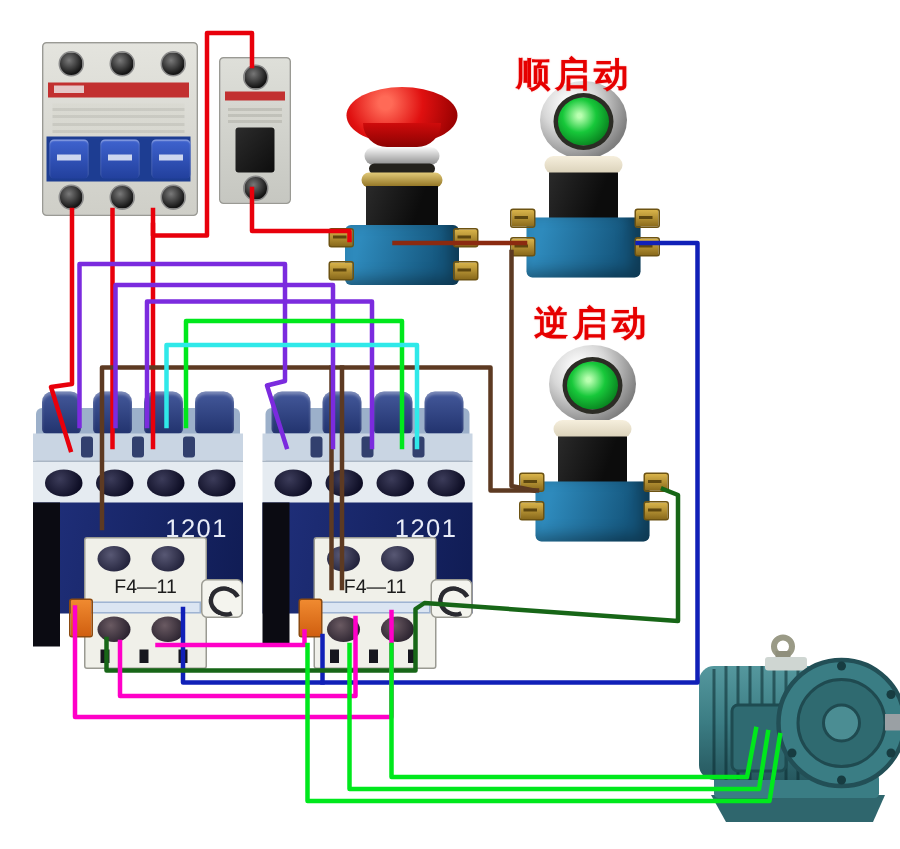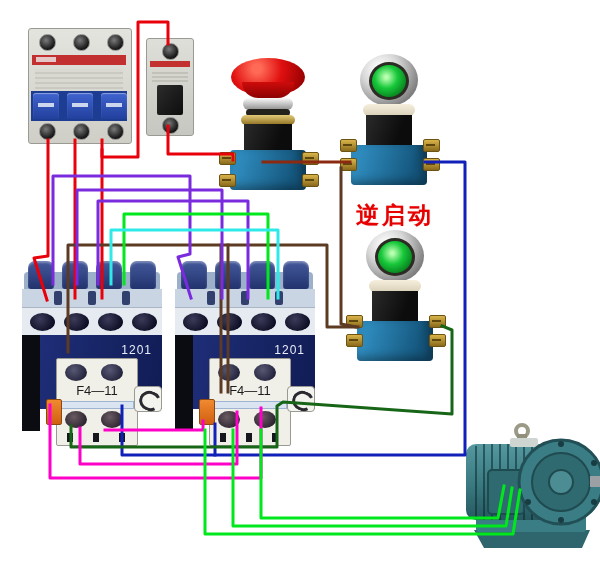--- a/index.html
+++ b/index.html
@@ -65,21 +65,21 @@
   .c-base{position:absolute;left:2px;top:14px;width:136px;height:38px;background:#9cb0ca;border-radius:4px;}
   .c-bump{position:absolute;top:3px;width:26px;height:28px;border-radius:7px 7px 3px 3px;
           background:linear-gradient(#44599b,#22336e);box-shadow:inset 0 2px 2px rgba(255,255,255,.3);}
   .c-caps{position:absolute;left:0;top:31px;width:140px;height:18px;background:#c9d5e3;}
   .c-caps i{position:absolute;top:2px;width:8px;height:14px;background:#32406e;border-radius:2px;}
   .c-ovalband{position:absolute;left:0;top:49px;width:140px;height:28px;background:#e5ebf1;
               border-top:1px solid #aab6c4;}
   .c-oval{position:absolute;top:5px;width:25px;height:18px;border-radius:50%;
           background:radial-gradient(circle at 40% 35%,#3c3c5a,#0d0d24 75%);}
   .c-body{position:absolute;left:0;top:77px;width:140px;height:74px;background:linear-gradient(100deg,#20307c,#101c54);}
-  .c-model{position:absolute;right:10px;top:8px;color:#e9edf8;font-size:12px;letter-spacing:1px;margin-left:44px;}
+  .c-model{position:absolute;right:10px;top:8px;color:#e9edf8;font-size:17px;letter-spacing:1px;margin-left:44px;}
   .c-side{position:absolute;left:0;top:77px;width:18px;height:96px;background:#0b0b12;}
   .c-aux{position:absolute;left:34px;top:100px;width:80px;height:86px;background:#f0f0e9;
          border:1px solid #9a9a92;border-radius:2px;}
   .c-aux-oval{position:absolute;top:5px;width:22px;height:17px;border-radius:50%;
           background:radial-gradient(circle at 40% 35%,#585874,#23233c 75%);}
   .c-aux-label{position:absolute;left:0;top:24px;width:100%;text-align:center;font-size:13px;color:#1c1c1c;}
   .c-aux-strip{position:absolute;left:3px;top:42px;width:72px;height:6px;background:#dbe5f2;border:1px solid #9fb4d2;}
   .c-aux-oval2{position:absolute;top:52px;width:22px;height:17px;border-radius:50%;
           background:radial-gradient(circle at 40% 35%,#6a5a62,#2c2430 75%);}
   .c-orange{position:absolute;left:-11px;top:40px;width:14px;height:24px;background:linear-gradient(#f08a30,#d05f10);
@@ -144,20 +144,21 @@
         <i></i>
       </div>
     <div class="pb-term" style="left:80px;top:94px">
         <i></i>
       </div>
     <div class="pb-term" style="left:80px;top:116px">
         <i></i>
       </div>
   </div>
 
+  <div class="cn-label" style="left: 344px; top: 34px; color: rgb(230, 0, 0);">顺启动</div>
   <div class="abs pb" style="left:342px;top:54px;width:94px;height:132px">
     <div class="lens-bezel" style="left:18px;top:0;width:58px;height:52px"></div>
     <div class="lens-green" style="left:27px;top:8px;width:34px;height:32px"></div>
     <div class="pb-cream" style="left:21px;top:50px;width:52px;height:12px"></div>
     <div class="pb-neck" style="left:24px;top:61px;width:46px;height:32px"></div>
     <div class="pb-base" style="left:9px;top:91px;width:76px;height:40px"></div>
     <div class="pb-term" style="left:-2px;top:85px">
         <i></i>
       </div>
     <div class="pb-term" style="left:-2px;top:104px">

